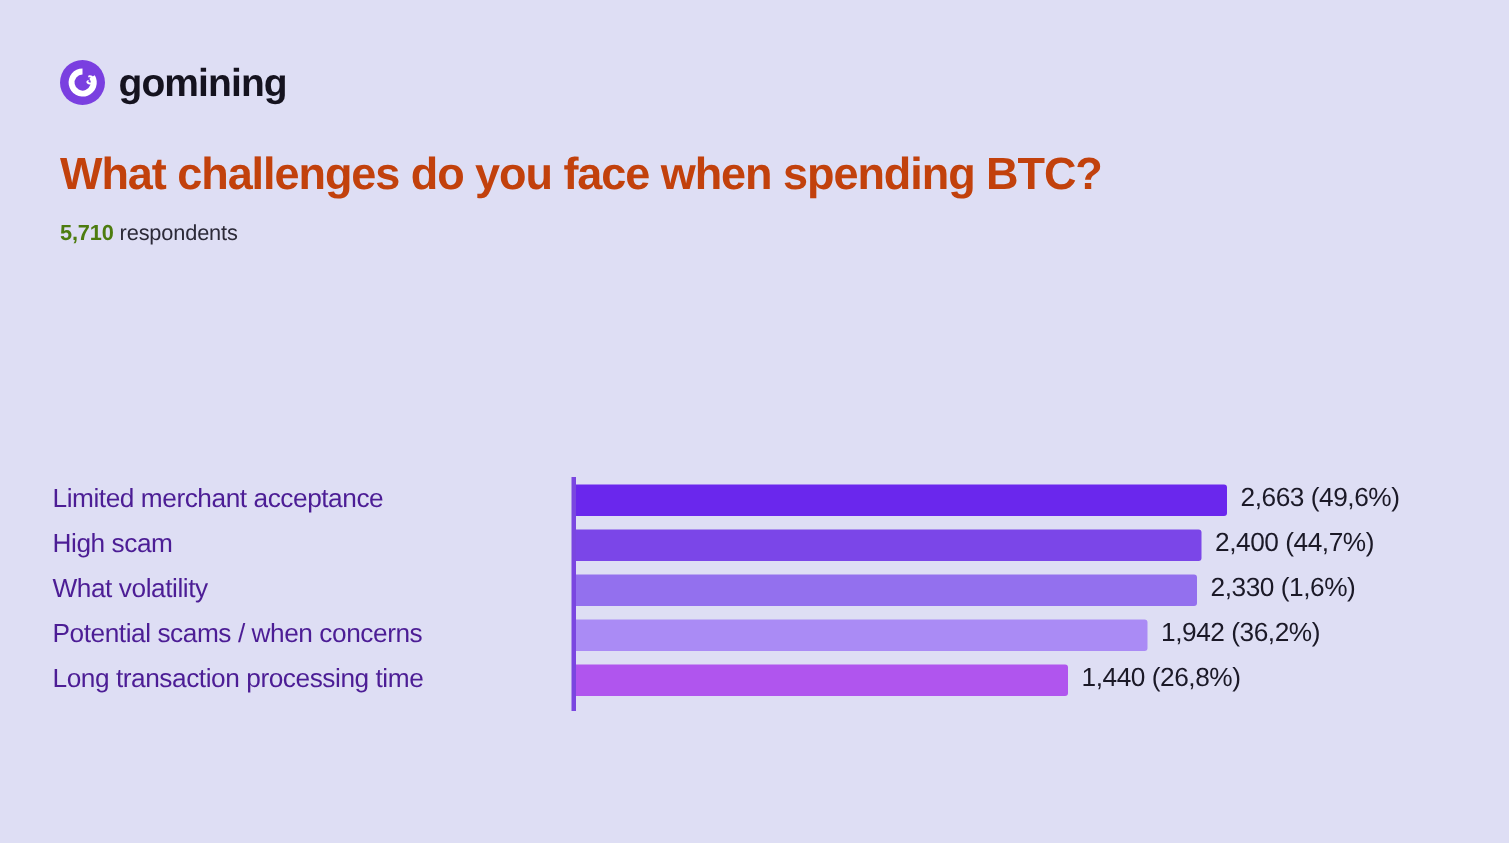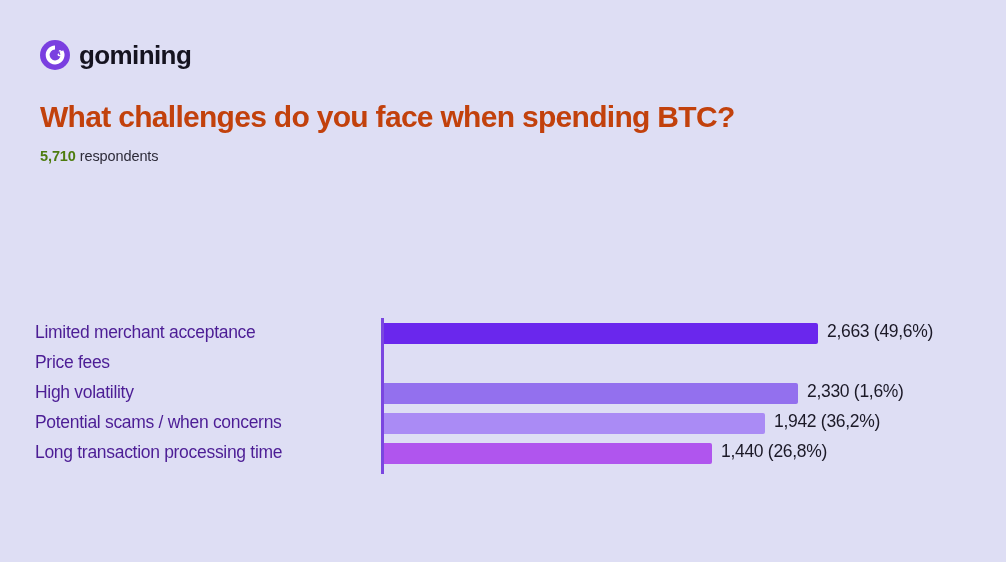--- a/index.html
+++ b/index.html
@@ -151,24 +151,28 @@
   <div class="axis-line"></div>
   <div class="rows" id="bar-rows">
       <div class="row">
         <div class="row-label">Limited merchant acceptance</div>
         <div class="bar-wrap">
           <div class="bar" style="width: 434px; background: rgb(106, 39, 237);"></div>
           <div class="bar-value">2,663 (49,6%)</div>
         </div>
       </div>
       <div class="row">
-        <div class="row-label">Price fees</div>
+        <div class="row-label">High scam</div>
+        <div class="bar-wrap">
+          <div class="bar" style="width: 417px; background: rgb(123, 70, 232);"></div>
+          <div class="bar-value">2,400 (44,7%)</div>
+        </div>
       </div>
       <div class="row">
-        <div class="row-label">High volatility</div>
+        <div class="row-label">What volatility</div>
         <div class="bar-wrap">
           <div class="bar" style="width: 414px; background: rgb(147, 112, 238);"></div>
           <div class="bar-value">2,330 (1,6%)</div>
         </div>
       </div>
       <div class="row">
         <div class="row-label">Potential scams / when concerns</div>
         <div class="bar-wrap">
           <div class="bar" style="width: 381px; background: rgb(170, 139, 245);"></div>
           <div class="bar-value">1,942 (36,2%)</div>

